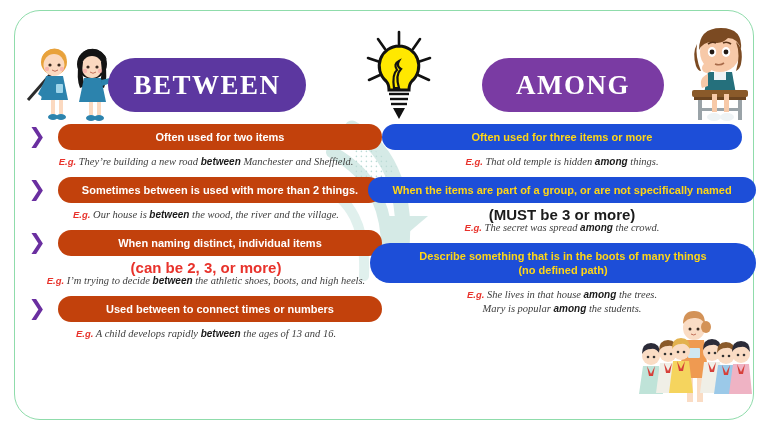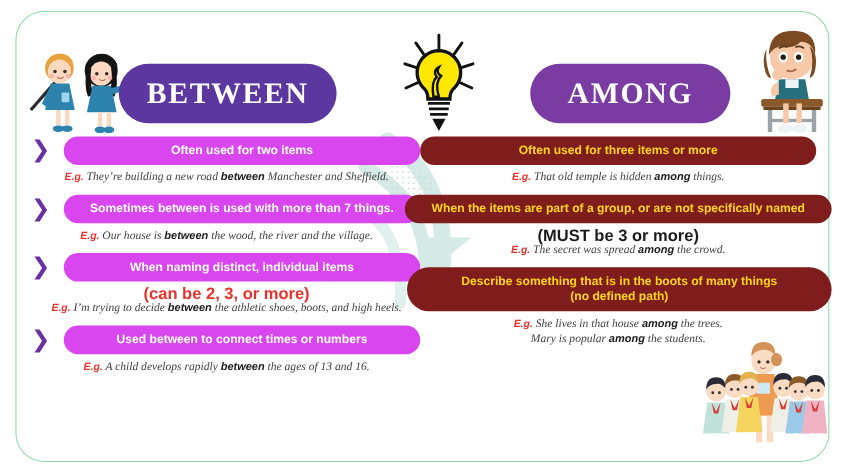--- a/index.html
+++ b/index.html
@@ -26,25 +26,25 @@
   .col{position:absolute;top:124px;width:360px;}
   #col-left{left:26px;}
   #col-right{left:382px;}
 
   .row{position:relative;margin-bottom:2px;}
 
   .chev{position:absolute;left:0px;top:2px;width:22px;height:22px;
         color:#6a2fa0;font-size:21px;font-weight:900;line-height:20px;
         text-align:center;font-family:"DejaVu Sans",sans-serif;}
 
-  .pill{border-radius:999px;background:#d946ef;color:#ffffff;
+  .pill{border-radius:999px;background:#c2410c;color:#ffffff;
         font-size:11px;font-weight:700;text-align:center;
         padding:6px 10px;box-sizing:border-box;line-height:14px;}
   .pill.left{margin-left:32px;width:324px;}
-  .pill.right{background:#7f1d1d;color:#ffd616;width:100%;}
+  .pill.right{background:#1d4ed8;color:#ffd616;width:100%;}
   .pill.wide{margin-left:-14px;width:388px;}
   .pill.wide2{margin-left:-12px;width:386px;}
 
   .ex{font-family:"Liberation Serif",serif;font-style:italic;font-size:10.5px;
       color:#3d3d3d;text-align:center;line-height:14px;padding:5px 4px 6px 4px;}
   .ex b{font-weight:700;font-style:italic;color:#1b1b1b;
         font-family:"Liberation Sans",sans-serif;font-size:10px;}
   .eg{color:#e8322b;font-weight:700;font-style:italic;
       font-family:"Liberation Sans",sans-serif;font-size:9.5px;text-align:right;}
   .note{display:block;text-align:center;font-style:normal;
@@ -256,21 +256,21 @@
     <div class="row">
       <div class="chev">❯</div>
       <div class="pill left">Often used for two items</div>
       <div class="ex">
         <span class="eg">E.g.</span><span> They’re building a new road </span><b>between</b><span> Manchester and Sheffield.</span>
       </div>
     </div>
 
     <div class="row">
       <div class="chev">❯</div>
-      <div class="pill left">Sometimes between is used with more than 7 things.</div>
+      <div class="pill left">Sometimes between is used with more than 2 things.</div>
       <div class="ex">
         <span class="eg">E.g.</span><span> Our house is </span><b>between</b><span> the wood, the river and the village.</span>
       </div>
     </div>
 
     <div class="row">
       <div class="chev">❯</div>
       <div class="pill left">When naming distinct, individual items</div>
       <div class="ex">
         <span class="note red">(can be 2, 3, or more)</span>

